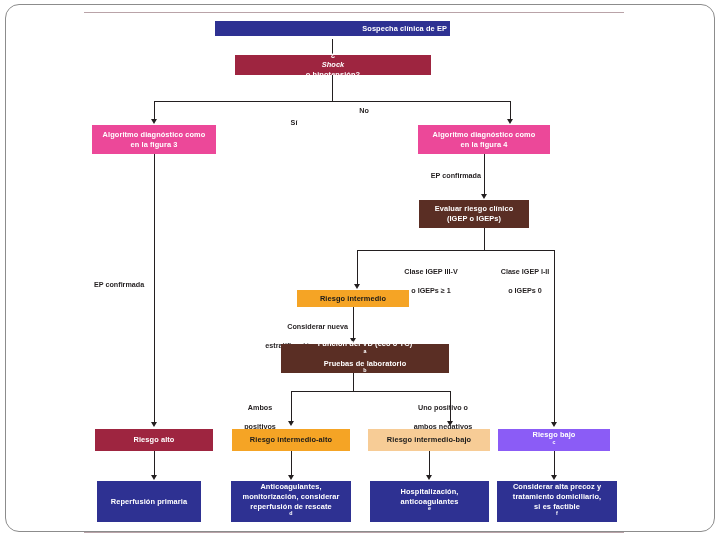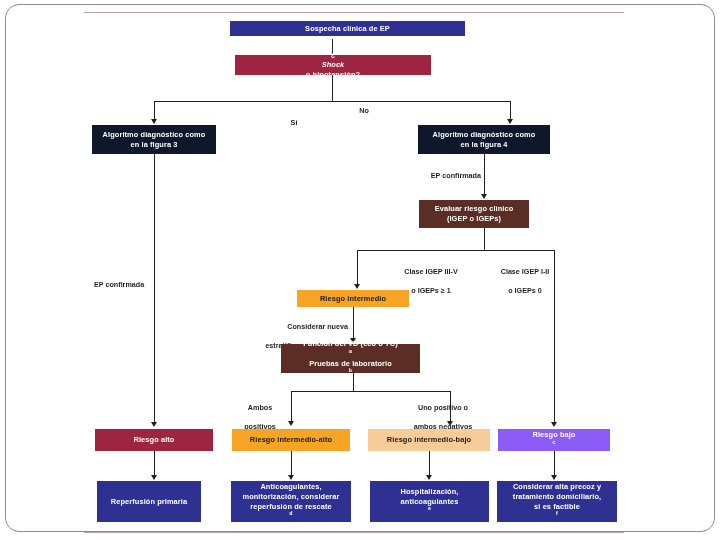--- a/index.html
+++ b/index.html
@@ -55,21 +55,21 @@
     font-size: 7.4px;
     font-weight: bold;
     line-height: 1.32;
     letter-spacing: 0.1px;
     padding: 2px 3px;
   }
   .box span { display: block; }
 
   .c-blue   { background: #2E3192; }
   .c-darkred{ background: #9E2540; }
-  .c-gray   { background: #0f172a; }
+  .c-gray   { background: #ec4899; }
   .c-brown  { background: #5A2E24; }
   .c-orange { background: #F5A425; color:#1a1a1a; }
   .c-tan    { background: #F7CC96; color:#1a1a1a; }
   .c-green  { background: #8b5cf6; }
 
   .label {
     position: absolute;
     font-size: 7.2px;
     font-weight: bold;
     color: #231f20;
@@ -104,21 +104,21 @@
 </style>
 </head>
 <body>
 
 <div id="slide">
 
   <div id="frame"></div>
   <div id="top-rule"></div>
   <div id="bottom-rule"></div>
 
-  <div class="box c-blue" style="left:230px; top:21px; width:235px; height:15px;">
+  <div class="box c-blue" style="left:215px; top:21px; width:235px; height:15px;justify-content:flex-end;">
     <span>Sospecha clínica de EP</span>
   </div>
 
   <div class="vline" style="left:332px; top:39px; height:15px;"></div>
 
   <div class="box c-darkred" style="left:235px; top:55px; width:196px; height:20px;">
     <span>
       <span>¿</span>
         <span class="italic">Shock</span>
         <span> o hipotensión?</span>
@@ -182,21 +182,21 @@
     <span>Riesgo intermedio</span>
   </div>
 
   <div class="vline" style="left:353px; top:307px; height:32px;"></div>
   <div class="arrow" style="left:349.6px; top:338px;"></div>
   <div class="label left-al" style="left:240px; top:313px; width:108px;">
     <span>Considerar nueva</span><br>
     <span>estratificación de riesgo</span>
   </div>
 
-  <div class="box c-brown" style="left:281px; top:344px; width:139px; height:29px; flex-direction:column;">
+  <div class="box c-brown" style="left:281px; top:344px; width:168px; height:29px; flex-direction:column;">
     <span><span>Función del VD (eco o TC)</span><sup>a</sup></span>
     <span><span>Pruebas de laboratorio</span><sup>b</sup></span>
   </div>
 
   <div class="vline" style="left:353px; top:373px; height:18px;"></div>
   <div class="hline" style="left:291px; top:391px; width:159px;"></div>
 
   <div class="vline" style="left:291px; top:391px; height:31px;"></div>
   <div class="arrow" style="left:287.6px; top:421px;"></div>
 

